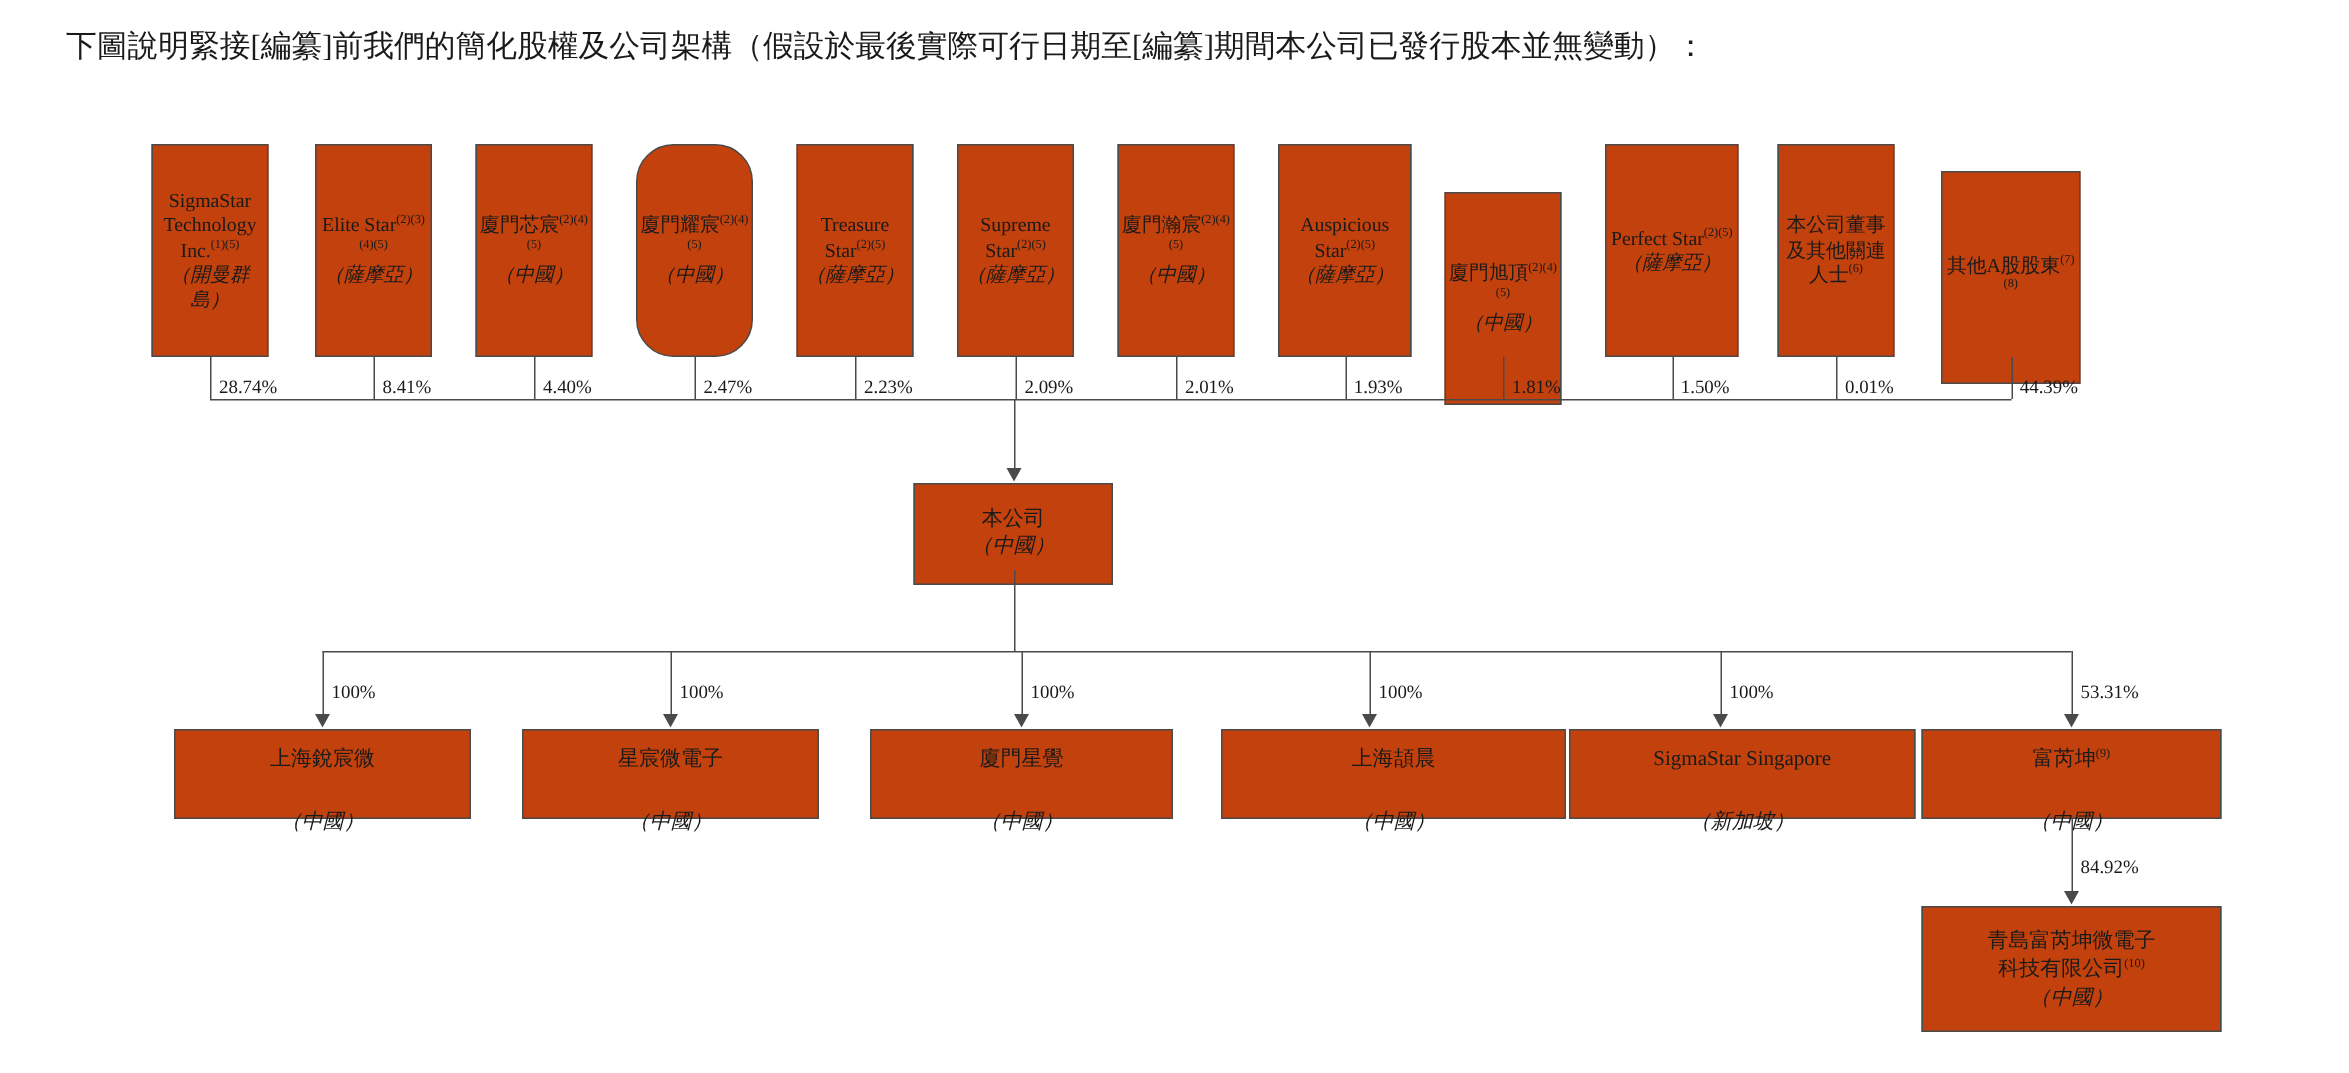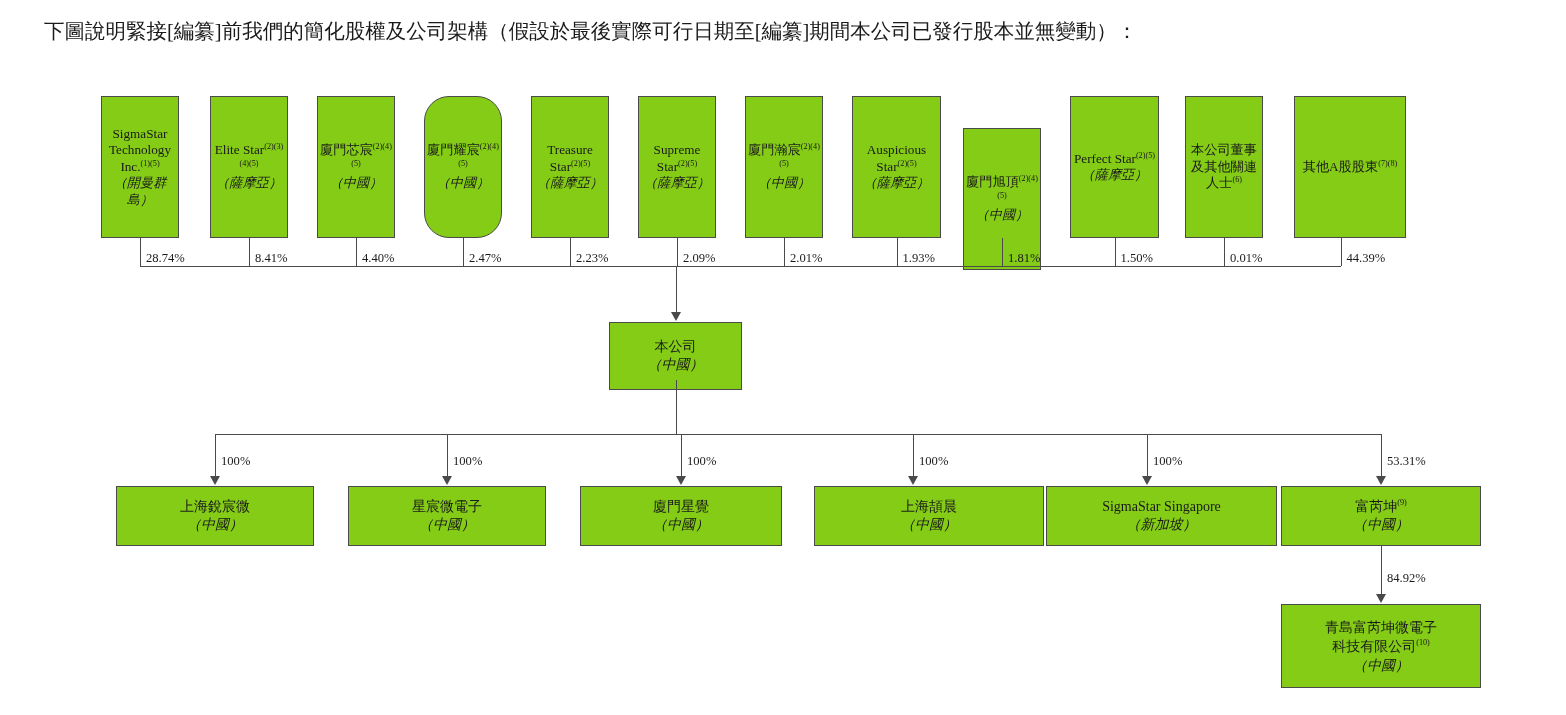--- a/index.html
+++ b/index.html
@@ -27,21 +27,21 @@
     white-space: nowrap;
     letter-spacing: 0px;
   }
   .heading .bk { font-weight: normal; }
 
   
   .box {
     position: absolute;
     box-sizing: border-box;
     border: 1.3px solid #4a4a4a;
-    background: #84cc16;
+    background: #c2410c;
     display: flex;
     align-items: center;
     justify-content: flex-start;
     text-align: center;
   }
   .box .inner { width: 100%; padding: 0 2px; }
   .nm {
     display: block;
     font-size: 13.2px;
     line-height: 16.5px;
@@ -66,21 +66,21 @@
   .company {
     left: 609px;
     top: 322px;
     width: 133px;
     height: 68px;
   }
   .company .nm, .company .loc { font-size: 14px; line-height: 18px; }
 
   
   .tier3 { top: 486px; height: 60px; }
-  .tier3 .nm, .tier3 .loc { font-size: 14px; line-height: 18px; }
+  .tier3 .nm, .tier3 .loc { font-size: 14px; line-height: 18px; margin-top: 24px; }
 
   
   .tier4 {
     left: 1281px;
     top: 604px;
     width: 200px;
     height: 84px;
   }
   .tier4 .nm, .tier4 .loc { font-size: 14px; line-height: 19px; }
 
@@ -196,21 +196,21 @@
     </div>
     <div class="vline" style="left: 1114.5px; top: 238px; height: 28px;"></div>
     <div class="pct" style="left: 1120.5px; top: 251px;">1.50%</div>
     <div class="box tier1" style="left: 1185px; width: 78px;">
       <div class="inner">
         <span class="nm">本公司董事及其他關連人士<sup>(6)</sup></span>
       </div>
     </div>
     <div class="vline" style="left: 1224px; top: 238px; height: 28px;"></div>
     <div class="pct" style="left: 1230px; top: 251px;">0.01%</div>
-    <div class="box tier1" style="left: 1294px; width: 112px;">
+    <div class="box tier1" style="left: 1294px; width: 93px; margin-top: 18px;">
       <div class="inner">
         <span class="nm">其他A股股東<sup>(7)(8)</sup></span>
       </div>
     </div>
     <div class="vline" style="left: 1340.5px; top: 238px; height: 28px;"></div>
     <div class="pct" style="left: 1346.5px; top: 251px;">44.39%</div>
     <div class="hline" style="left: 140px; top: 266px; width: 1200.5px;"></div>
     <div class="vline" style="left: 675.5px; top: 266px; height: 46px;"></div>
     <div class="arrow" style="left: 670.5px; top: 312px;"></div>
     <div class="box company">

